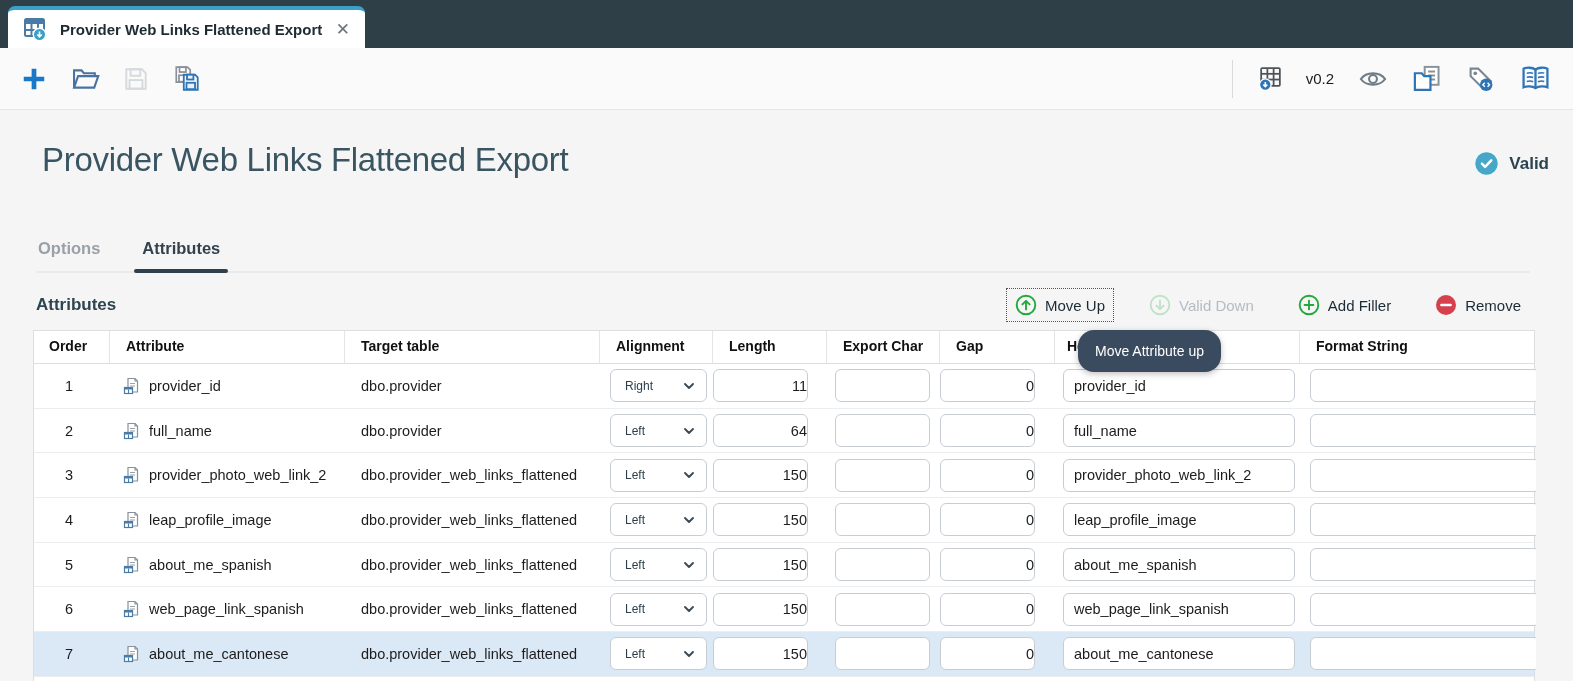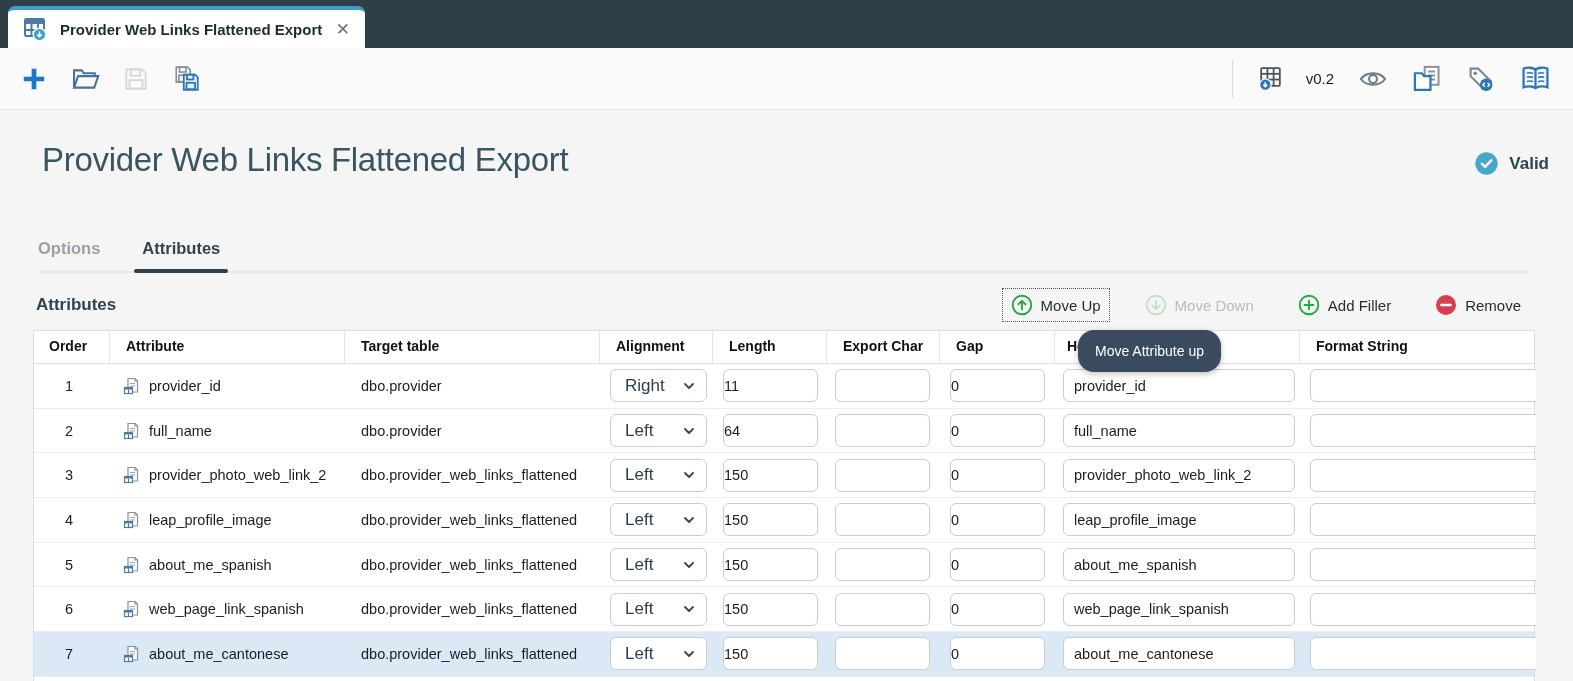--- a/index.html
+++ b/index.html
@@ -61,28 +61,28 @@
   .t-row { display:grid; grid-template-columns:76px 235px 255px 113px 114px 113px 115px 245px 236px;
     height:44.7px; border-bottom:1px solid #ebedef; align-items:center; background:#fff; }
   .t-row.selected { background:#dbe9f6; }
   .cell { font-size:14.5px; color:#1c1c1c; white-space:nowrap; overflow:hidden; }
   .cell.order { text-align:center; padding-right:6px; }
   .cell.attr { display:flex; align-items:center; gap:8px; padding-left:13px; }
   .cell.target { padding-left:16px; }
 
   .ipt { height:33px; border:1px solid #c7cdd3; border-radius:6px; background:#fff;
     font-family:"Liberation Sans", sans-serif; font-size:14.5px; color:#1c1c1c; outline:none; }
-  .ipt.len, .ipt.gap { width:95px; margin-left:10px; text-align:left; }
+  .ipt.len, .ipt.gap { width:95px; text-align:right; }
   .ipt.pad { width:95px; margin-left:8px; text-align:center; }
   .ipt.hdr { width:232px; margin-left:8px; padding:0 10px; text-align:left; }
   .ipt.fmt { width:230px; margin-left:10px; padding:0 10px; text-align:left; }
 
   .dd { width:97px; height:33px; margin-left:10px; border:1px solid #c7cdd3; border-radius:6px;
     background:#fff; display:flex; align-items:center; padding:0 10px 0 14px; cursor:pointer; }
-  .dd .dd-val { flex:1; font-size:17px; color:#2c3e4a; }
+  .dd .dd-val { flex:1; font-size:12px; color:#2c3e4a; }
 
   
   .tooltip { position:absolute; left:1078px; top:330px; height:42px; background:#3b4b5f;
     color:#ffffff; font-size:14px; line-height:42px; padding:0 17px; border-radius:16px;
     box-shadow:0 2px 6px rgba(0,0,0,.25); z-index:10; white-space:nowrap; }
 </style>
 </head>
 <body>
 
 <div class="topbar"></div>
@@ -214,21 +214,21 @@
         <circle cx="11" cy="11" r="9.3" fill="none" stroke="#23a83e" stroke-width="1.9"></circle>
         <path d="M11 15.4 V7.2 M7.4 10.4 L11 6.8 l3.6 3.6" fill="none" stroke="#23a83e" stroke-width="1.9" stroke-linecap="round" stroke-linejoin="round"></path>
       </svg>
       <span>Move Up</span>
     </span>
     <span class="act-btn disabled">
       <svg width="22" height="22" viewBox="0 0 22 22">
         <circle cx="11" cy="11" r="9.3" fill="none" stroke="#bfe3c8" stroke-width="1.9"></circle>
         <path d="M11 6.6 V14.8 M7.4 11.6 L11 15.2 l3.6-3.6" fill="none" stroke="#bfe3c8" stroke-width="1.9" stroke-linecap="round" stroke-linejoin="round"></path>
       </svg>
-      <span>Move Down</span>
+      <span>Valid Down</span>
     </span>
     <span class="act-btn">
       <svg width="22" height="22" viewBox="0 0 22 22">
         <circle cx="11" cy="11" r="9.3" fill="none" stroke="#23a83e" stroke-width="1.9"></circle>
         <path d="M11 6.6 V15.4 M6.6 11 H15.4" fill="none" stroke="#23a83e" stroke-width="1.9" stroke-linecap="round"></path>
       </svg>
       <span>Add Filler</span>
     </span>
     <span class="act-btn">
       <svg width="22" height="22" viewBox="0 0 22 22">

